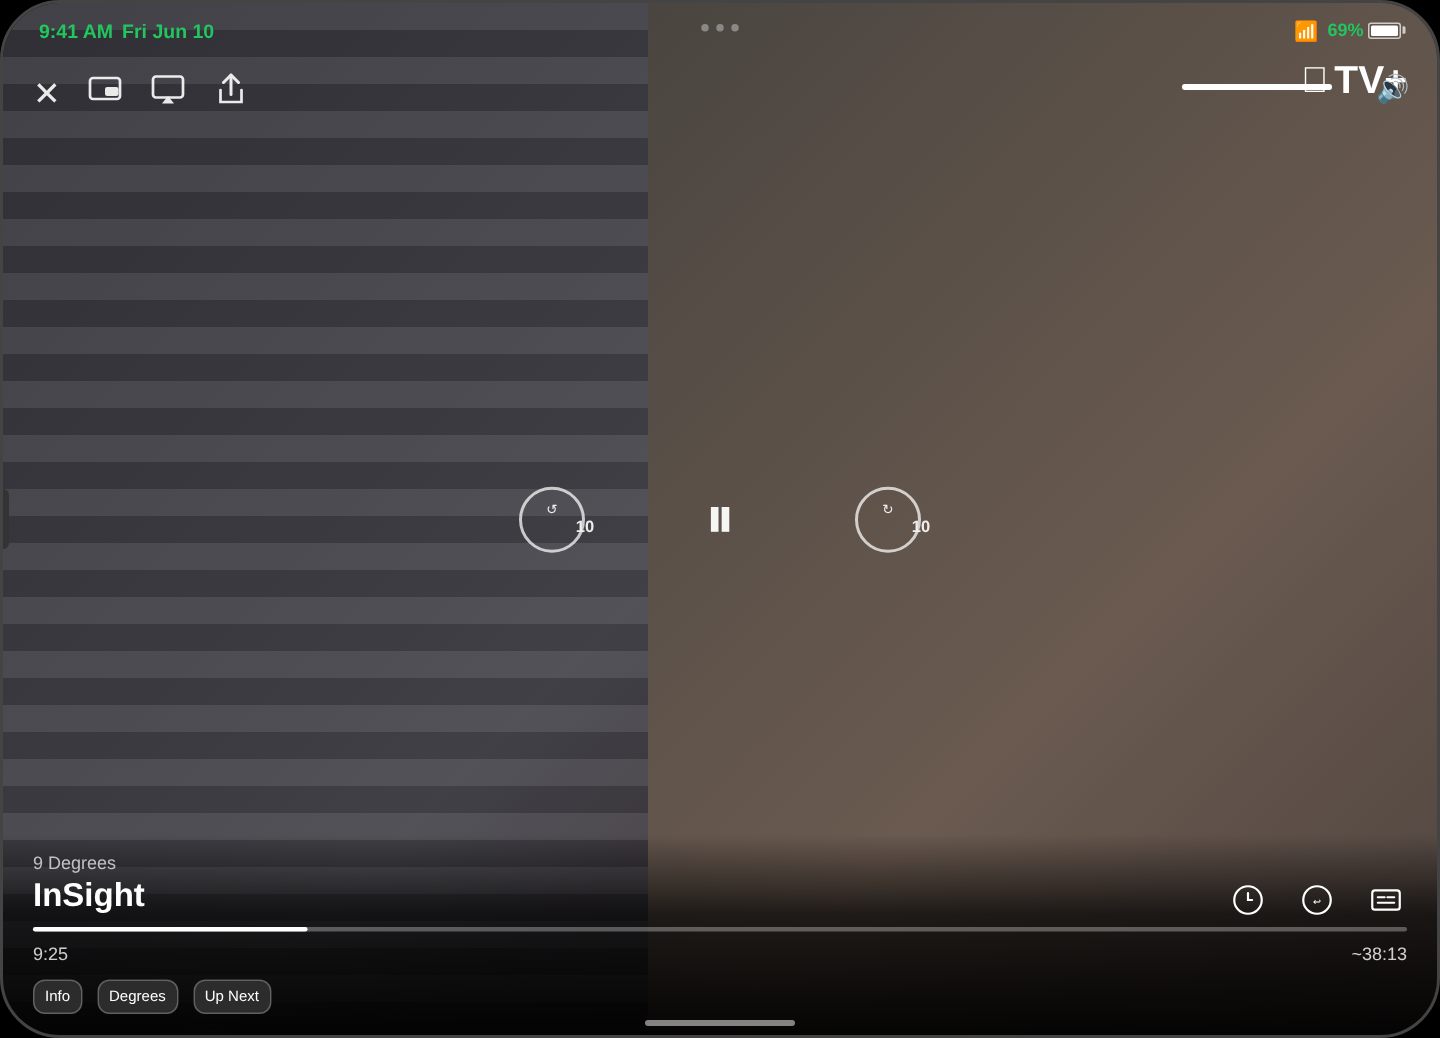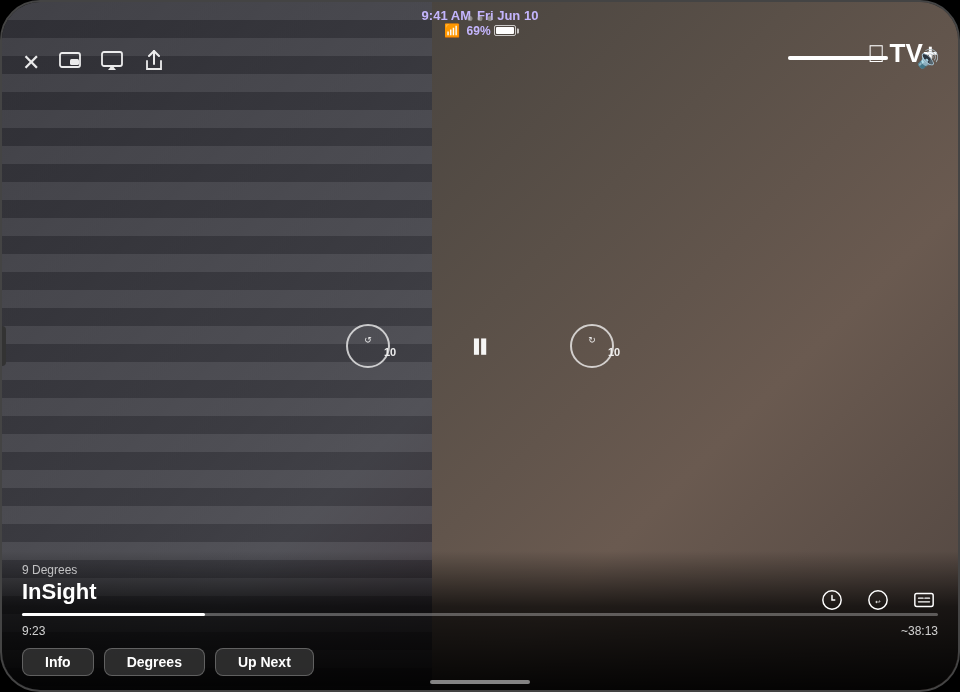--- a/index.html
+++ b/index.html
@@ -27,27 +27,26 @@
 
     
     .status-bar {
       position: absolute;
       top: 0;
       left: 0;
       right: 0;
       height: 36px;
       display: flex;
       align-items: center;
-      justify-content: flex-end;
+      justify-content: space-between;
       padding: 0 24px;
       z-index: 100;
-      color: #c4b5fd;
+      color: #22c55e;
       font-size: 13px;
       font-weight: 600;
-      flex-direction: column;
     }
 
     .status-left {
       display: flex;
       gap: 6px;
     }
 
     .status-right {
       display: flex;
       align-items: center;
@@ -285,23 +284,23 @@
     .bottom-buttons {
       display: flex;
       gap: 10px;
       margin-top: 2px;
     }
 
     .bottom-btn {
       background: rgba(50,50,50,0.85);
       border: 1px solid rgba(255,255,255,0.25);
       color: white;
-      font-size: 14px;
-      font-weight: 700;
-      padding: 5px 22px;
+      font-size: 10px;
+      font-weight: 400;
+      padding: 5px 7px;
       border-radius: 8px;
       cursor: pointer;
     }
 
     
     .home-indicator {
       position: absolute;
       bottom: 6px;
       left: 50%;
       transform: translateX(-50%);
@@ -494,21 +493,21 @@
     <div class="show-info">
       <div class="show-subtitle">9 Degrees</div>
       <div class="show-title">InSight</div>
     </div>
 
     <div class="progress-container">
       <div class="progress-fill" style="width: 20%"></div>
     </div>
 
     <div class="time-row">
-      <span>9:23</span>
+      <span>9:25</span>
       <span>~38:13</span>
     </div>
 
     <div class="bottom-buttons">
       <button class="bottom-btn">Info</button>
       <button class="bottom-btn">Degrees</button>
       <button class="bottom-btn">Up Next</button>
     </div>
   </div>
 

